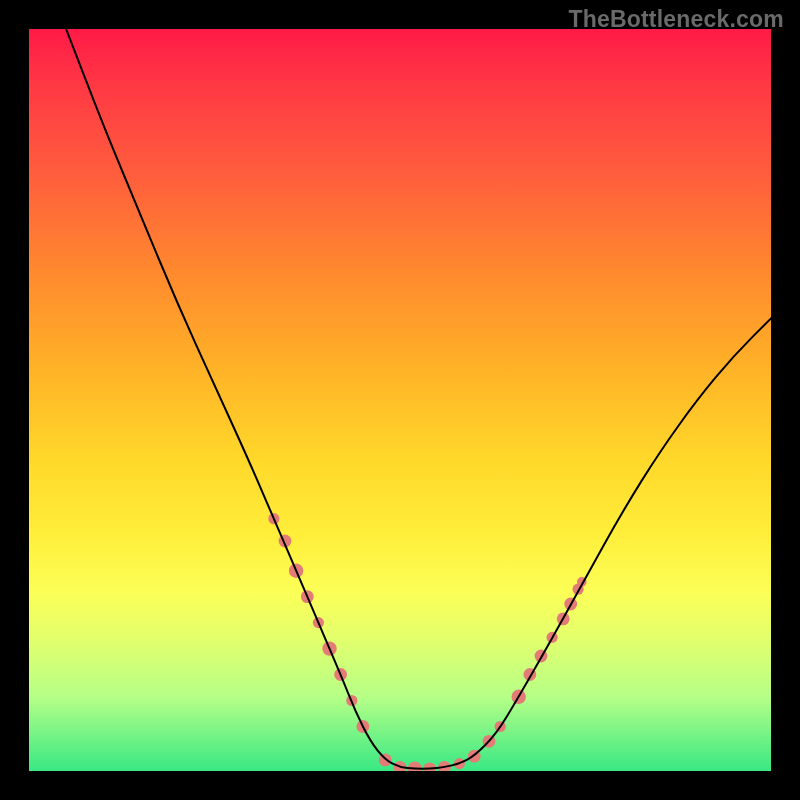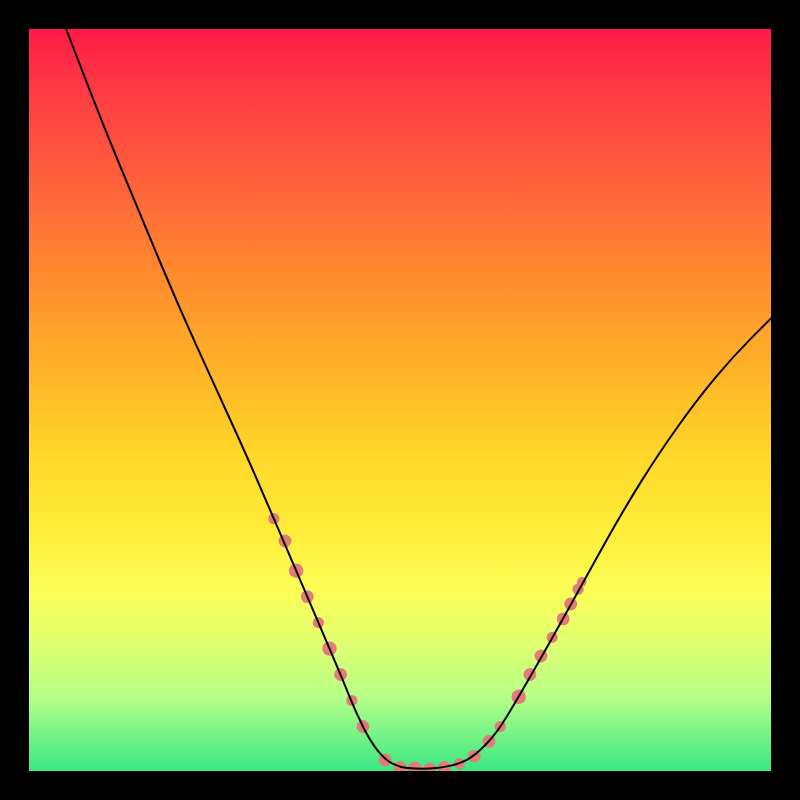--- a/index.html
+++ b/index.html
@@ -85,13 +85,14 @@
           <circle cx="512.0" cy="627.0" r="6.4" fill="#e37b77"></circle>
           <circle cx="523.1" cy="608.4" r="5.6" fill="#e37b77"></circle>
           <circle cx="534.2" cy="589.9" r="6.4" fill="#e37b77"></circle>
           <circle cx="541.7" cy="575.0" r="6.4" fill="#e37b77"></circle>
           <circle cx="549.1" cy="560.2" r="5.6" fill="#e37b77"></circle>
           <circle cx="552.8" cy="552.8" r="4.8" fill="#e37b77"></circle>
         </g>
       <path fill="none" stroke="#000" stroke-width="2" stroke-linecap="round" stroke-linejoin="round" d="M37.1,0.0 Q37.1,0.0 55.7,48.2 Q74.2,96.5 92.8,141.0 Q111.3,185.5 129.8,230.0 Q148.4,274.5 166.9,315.4 Q185.5,356.2 204.1,397.0 Q222.6,437.8 233.7,463.8 Q244.9,489.7 256.0,515.7 Q267.1,541.7 278.3,567.6 Q289.4,593.6 300.5,619.6 Q311.6,645.5 319.1,664.1 Q326.5,682.6 333.9,697.5 Q341.3,712.3 348.7,721.6 Q356.2,730.9 363.6,734.6 Q371.0,738.3 378.4,739.0 Q385.8,739.8 393.3,739.8 Q400.7,739.8 408.1,739.0 Q415.5,738.3 422.9,736.4 Q430.4,734.6 437.8,730.9 Q445.2,727.2 456.3,716.0 Q467.5,704.9 478.6,686.3 Q489.7,667.8 504.6,641.8 Q519.4,615.9 538.0,582.5 Q556.5,549.1 575.0,515.7 Q593.6,482.3 612.1,452.6 Q630.7,422.9 649.3,397.0 Q667.8,371.0 686.4,348.7 Q704.9,326.5 723.5,307.9 T742.0,289.4"></path>
     </svg>
   </div>
+  <div class="watermark">TheBottleneck.com</div>
 </div>
 
 </body></html>

